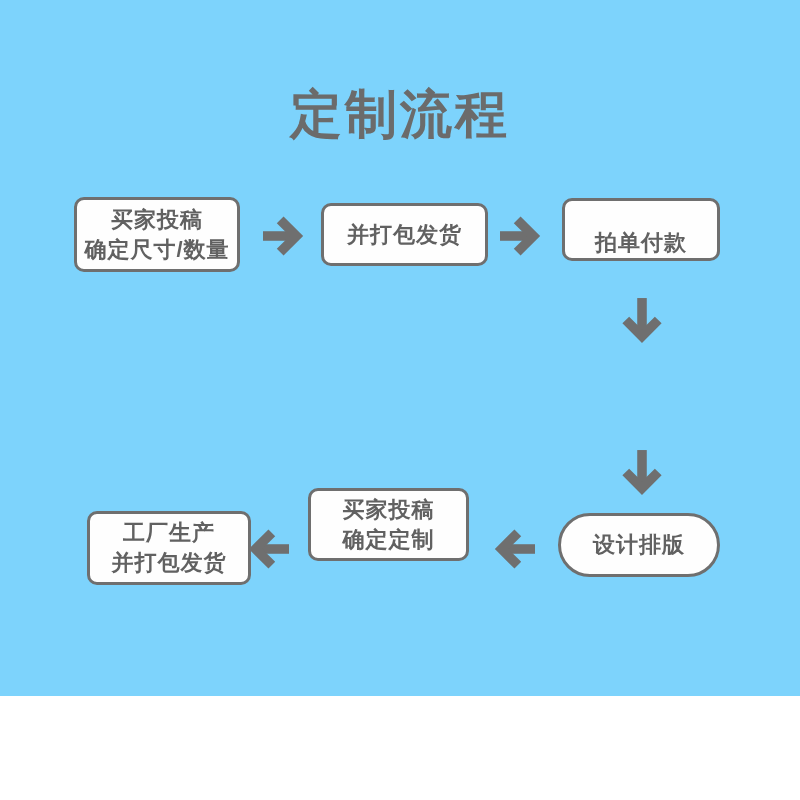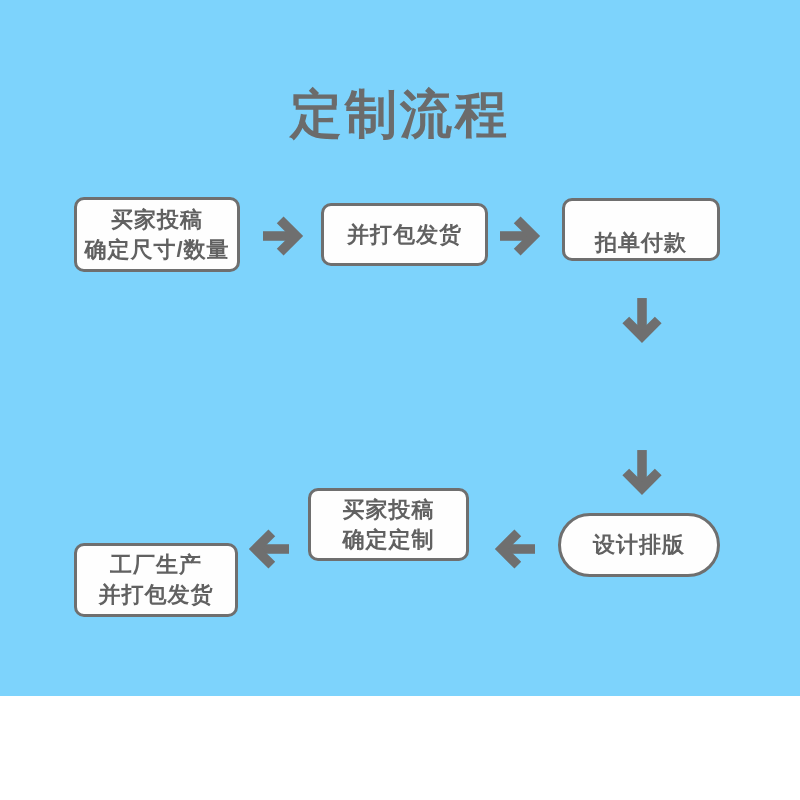--- a/index.html
+++ b/index.html
@@ -118,18 +118,18 @@
 确定定制</span>
   </div>
 
   <div class="arrow left" style="left:245px; top:528px;">
     <svg width="46" height="42" viewBox="0 0 48 44" aria-hidden="true">
       <line x1="2" y1="22" x2="34" y2="22" stroke="currentColor" stroke-width="10"></line>
       <polyline points="20,5 37,22 20,39" fill="none" stroke="currentColor" stroke-width="10" stroke-linejoin="miter"></polyline>
     </svg>
   </div>
 
-  <div class="box" style="left:74px; top:511px; width:164px; height:74px;margin-top:32px;">
+  <div class="box" style="left:87px; top:511px; width:164px; height:74px;">
     <span class="box-label">工厂生产
 并打包发货</span>
   </div>
 
 </div>
 
 </body></html>

